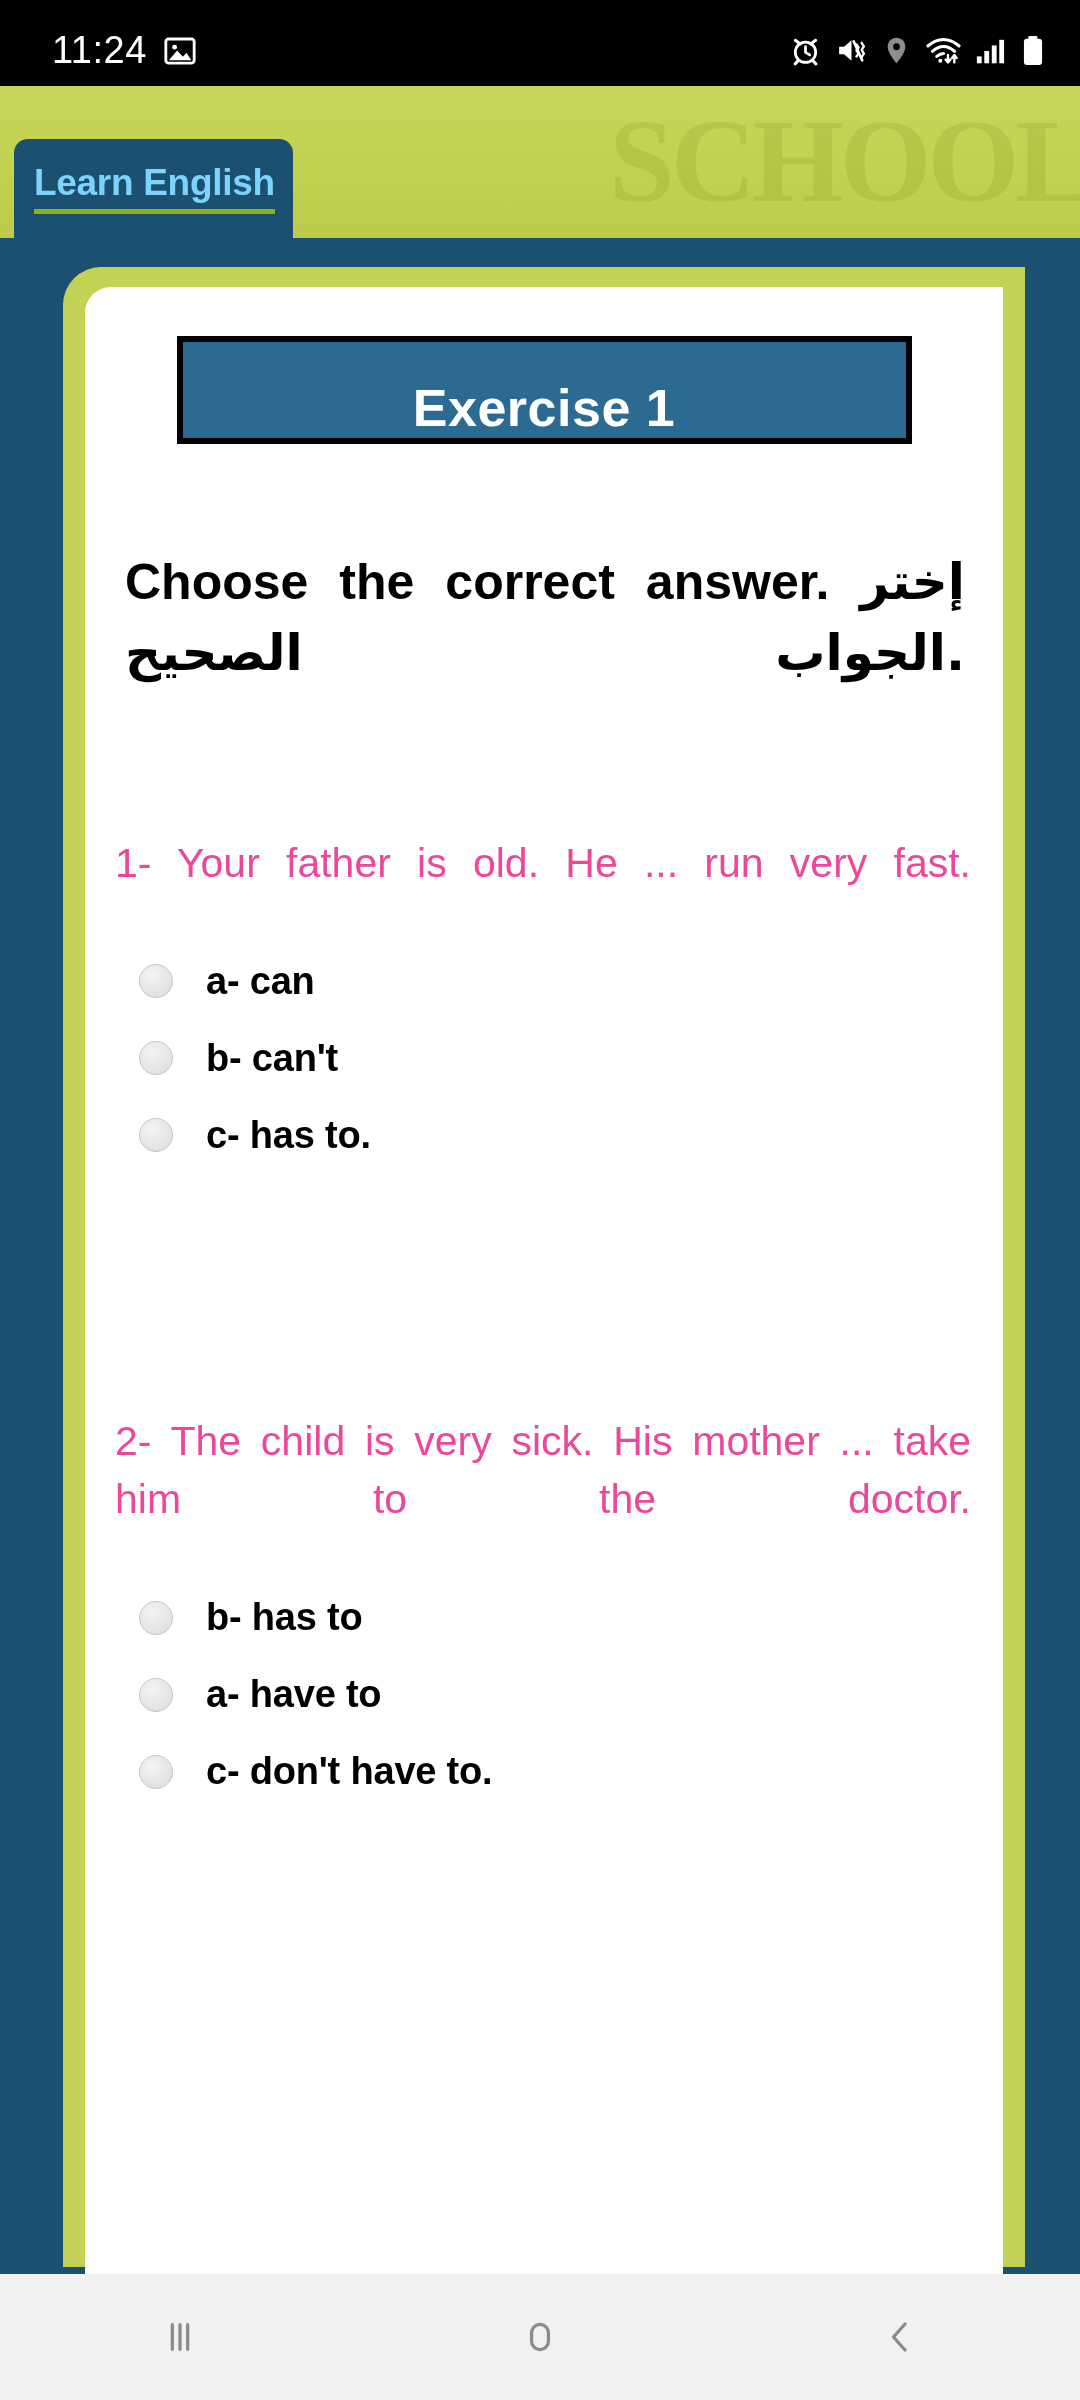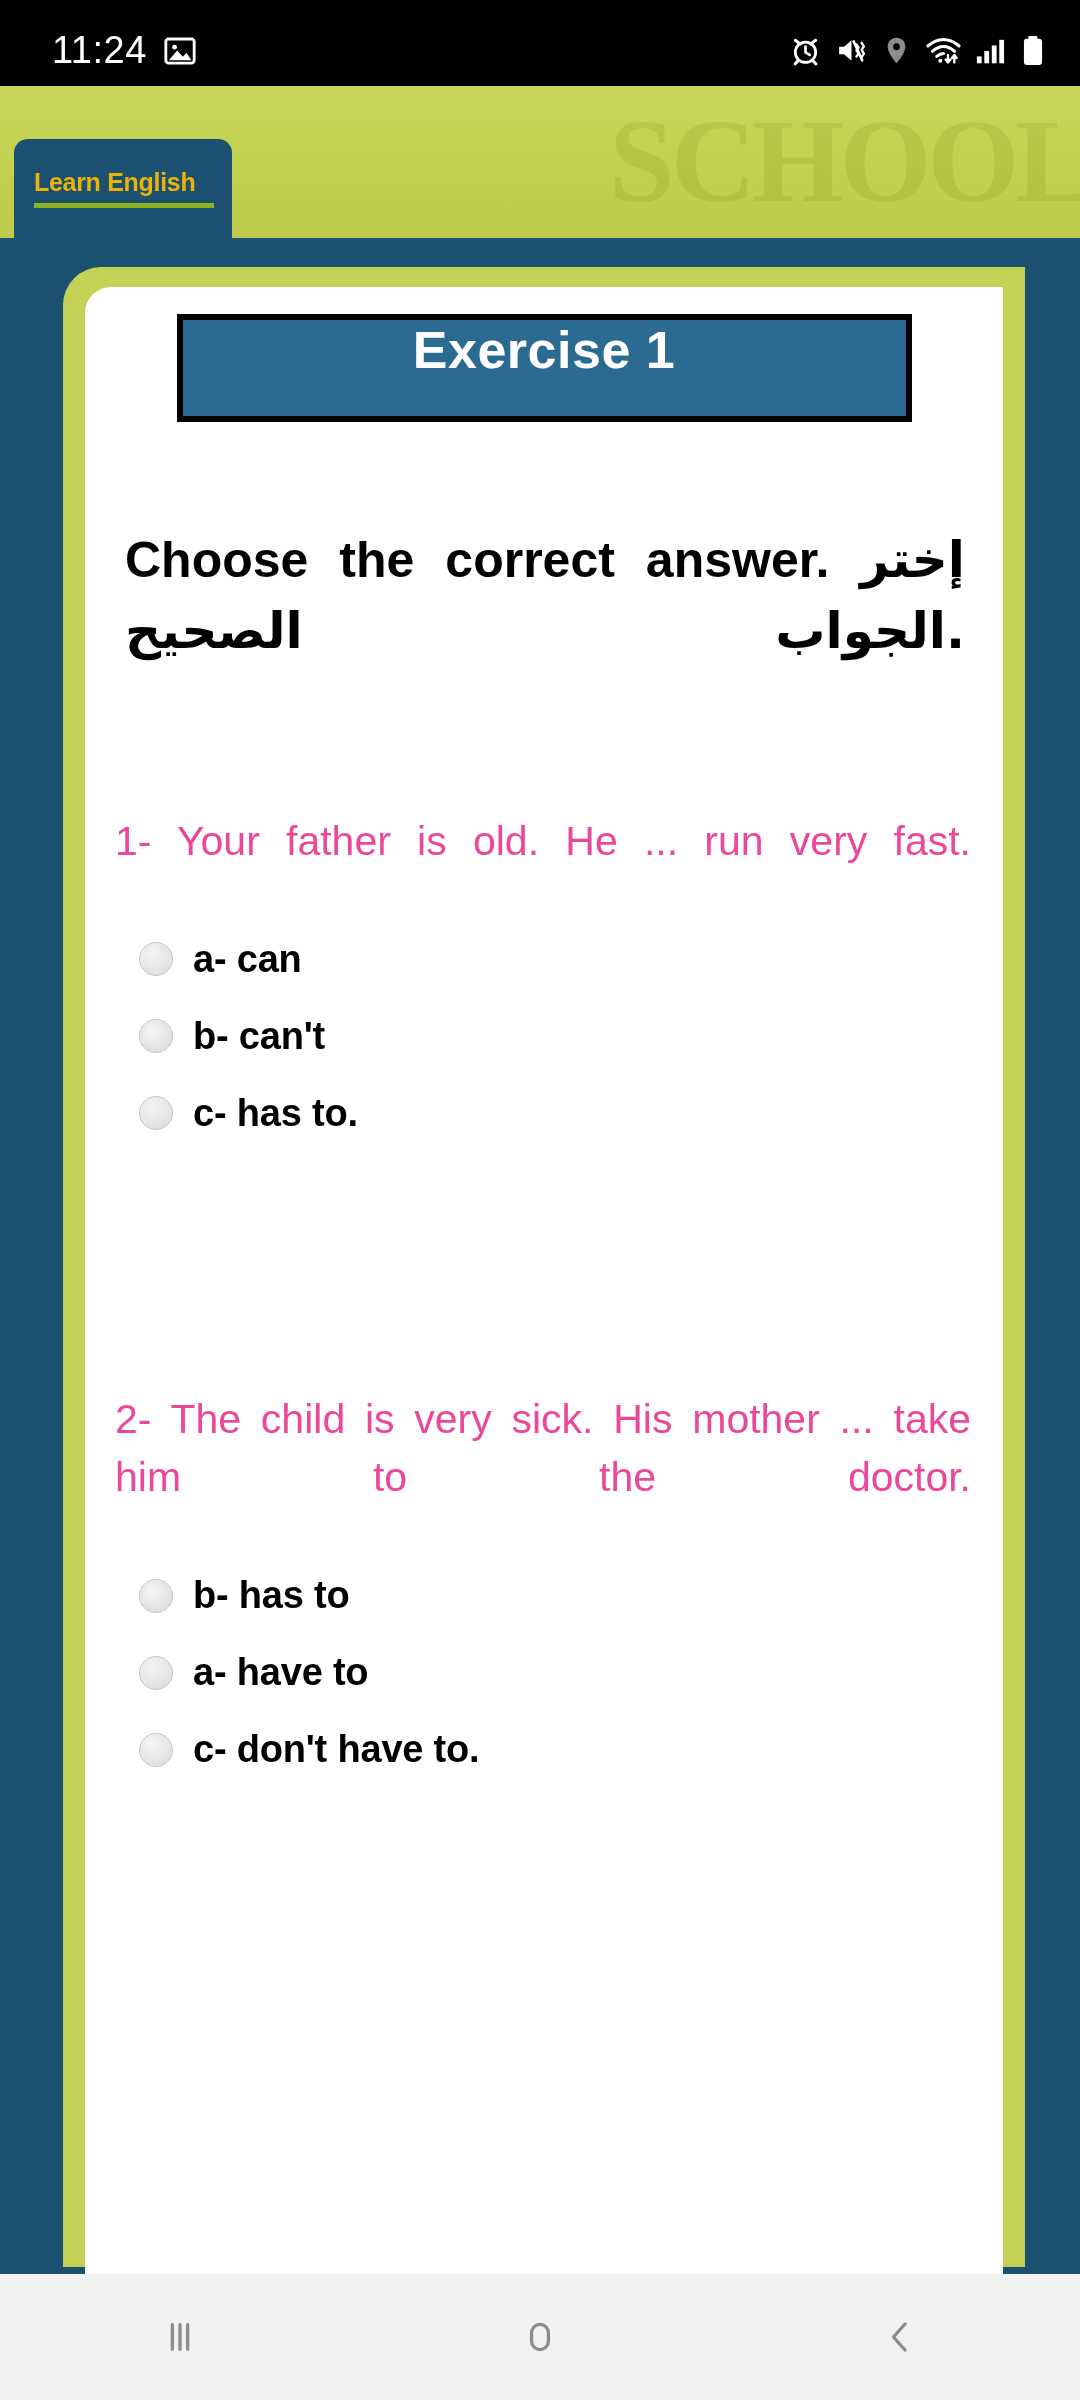--- a/index.html
+++ b/index.html
@@ -74,22 +74,22 @@
     height: 99px;
     min-width: 218px;
     background: #1b5070;
     border-radius: 14px 14px 0 0;
     padding: 0 18px 0 20px;
     display: flex;
     flex-direction: column;
     justify-content: center;
   }
   #brand-label {
-    color: #eab308;
-    font-size: 25px;
+    color: #7dd3fc;
+    font-size: 37px;
     font-weight: bold;
     font-family: "Liberation Sans", sans-serif;
     letter-spacing: -0.3px;
     line-height: 1;
   }
   #brand-underline {
     margin-top: 8px;
     height: 5px;
     background: #8cb020;
     width: 100%;
@@ -111,27 +111,27 @@
     width: 918px;
     height: 2000px;
     background: #ffffff;
     border-radius: 26px 0 0 0;
     overflow: hidden;
     padding: 0 28px;
   }
 
   
   #exercise-title-box {
-    margin: 27px auto 0 auto;
+    margin: 49px auto 0 auto;
     width: 735px;
     height: 108px;
     background: #2b6b91;
     border: 6px solid #000000;
     display: flex;
-    align-items: flex-start;
+    align-items: flex-end;
     justify-content: center;
   }
   #exercise-title {
     color: #ffffff;
     font-size: 52px;
     font-weight: bold;
     letter-spacing: 0.5px;
   }
 
   
@@ -162,21 +162,21 @@
     text-align-last: justify;
   }
 
   .options {
     margin-top: 62px;
     padding-left: 24px;
   }
   .option-row {
     display: flex;
     align-items: center;
-    gap: 20px;
+    gap: 33px;
     margin-bottom: 23px;
     min-height: 54px;
   }
   .radio {
     flex: 0 0 auto;
     width: 34px; height: 34px;
     border-radius: 50%;
     border: 1px solid #c6c6c6;
     background: radial-gradient(circle at 38% 32%, #f4f4f4 0%, #e2e2e2 70%, #dadada 100%);
   }

